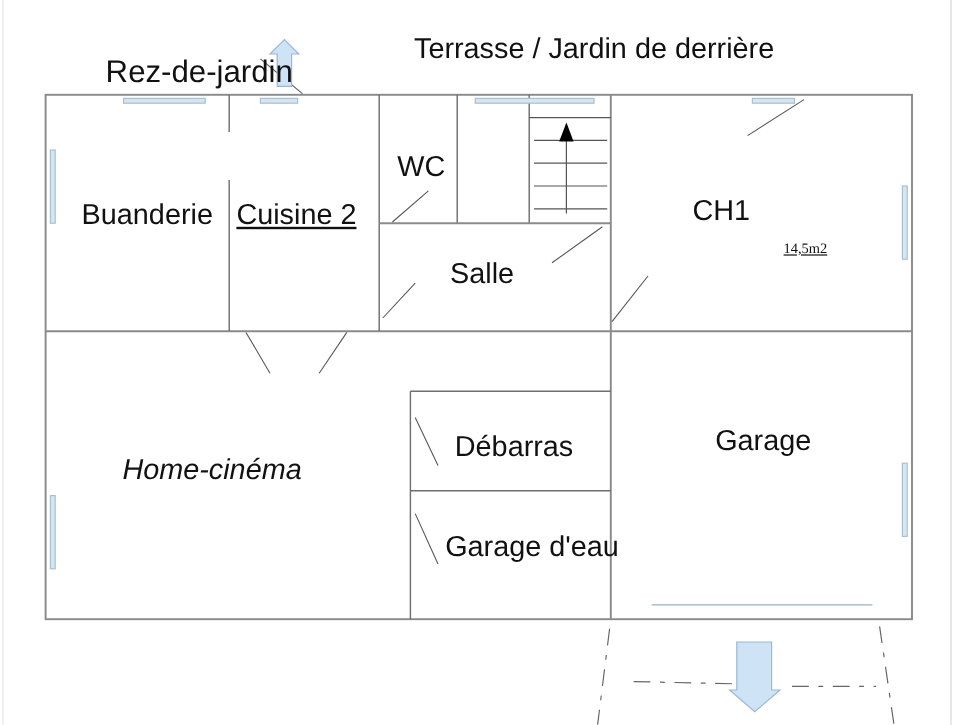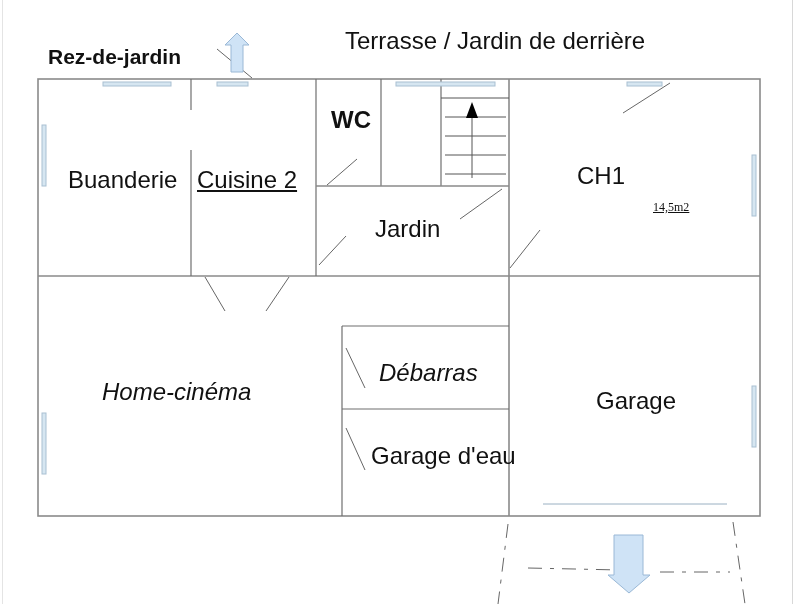--- a/index.html
+++ b/index.html
@@ -2,21 +2,21 @@
 <html><head>
   <meta charset="utf-8">
   <style>
     html, body { margin: 0; padding: 0; background: #ffffff; }
     body { width: 800px; height: 604px; position: relative; overflow: hidden;
            font-family: "Liberation Sans", sans-serif; color: #111; }
     .right-edge { position: absolute; left: 792px; top: 0; width: 1px; height: 604px; background: #d8d8d8; }
     .left-edge { position: absolute; left: 2px; top: 0; width: 1px; height: 604px; background: #e4e4e4; }
     svg.plan { position: absolute; left: 0; top: 0; }
     .lbl { position: absolute; white-space: nowrap; font-size: 24px; line-height: 1; }
-    .title { font-weight: bold; font-size: 21px; }
+    .title { font-weight: normal; font-size: 26px; margin-left: 40px; }
     .area { font-family: "Liberation Serif", serif; font-size: 12px; text-decoration: underline; }
     .wall { stroke: #8a8a8a; stroke-width: 1.6; fill: none; }
     .iwall { stroke: #6f6f6f; stroke-width: 1.2; fill: none; }
     .door { stroke: #555; stroke-width: 0.9; fill: none; }
     .win { fill: #d6e6f1; stroke: #a9c0d2; stroke-width: 1; }
     .stair { stroke: #555; stroke-width: 1; fill: none; }
     .dash { stroke: #666; stroke-width: 1; fill: none; stroke-dasharray: 14 8 4 8; }
     .arrow { fill: #cfe3f6; stroke: #9ab8d6; stroke-width: 1; }
   </style>
 </head>
@@ -90,20 +90,20 @@
   <polygon class="arrow" points="237,33 249,45 243,45 243,72 231,72 231,45 225,45"></polygon>
 
   <polygon class="arrow" points="614,535 643,535 643,575 650,575 629,593 608,575 614,575"></polygon>
 </svg>
 
 <div class="lbl title" style="left:48px; top:46px;">Rez-de-jardin</div>
 <div class="lbl" style="left:345px; top:29px;">Terrasse / Jardin de derrière</div>
 
 <div class="lbl" style="left:68px; top:168px;">Buanderie</div>
 <div class="lbl" style="left:197px; top:168px;text-decoration:underline;">Cuisine 2</div>
-<div class="lbl" style="left:331px; top:108px;font-weight:bold;">WC</div>
-<div class="lbl" style="left:375px; top:217px;">Jardin</div>
+<div class="lbl" style="left:331px; top:128px;">WC</div>
+<div class="lbl" style="left:375px; top:217px;">Salle</div>
 <div class="lbl" style="left:577px; top:164px;">CH1</div>
 <div class="lbl area" style="left:653px; top:201px;">14,5m2</div>
 <div class="lbl" style="left:102px; top:380px;font-style:italic;">Home-cinéma</div>
-<div class="lbl" style="left:379px; top:361px;font-style:italic;">Débarras</div>
+<div class="lbl" style="left:379px; top:361px;">Débarras</div>
 <div class="lbl" style="left:371px; top:444px;">Garage d'eau</div>
-<div class="lbl" style="left:596px; top:389px;">Garage</div>
+<div class="lbl" style="left:596px; top:356px;">Garage</div>
 
 </body></html>

